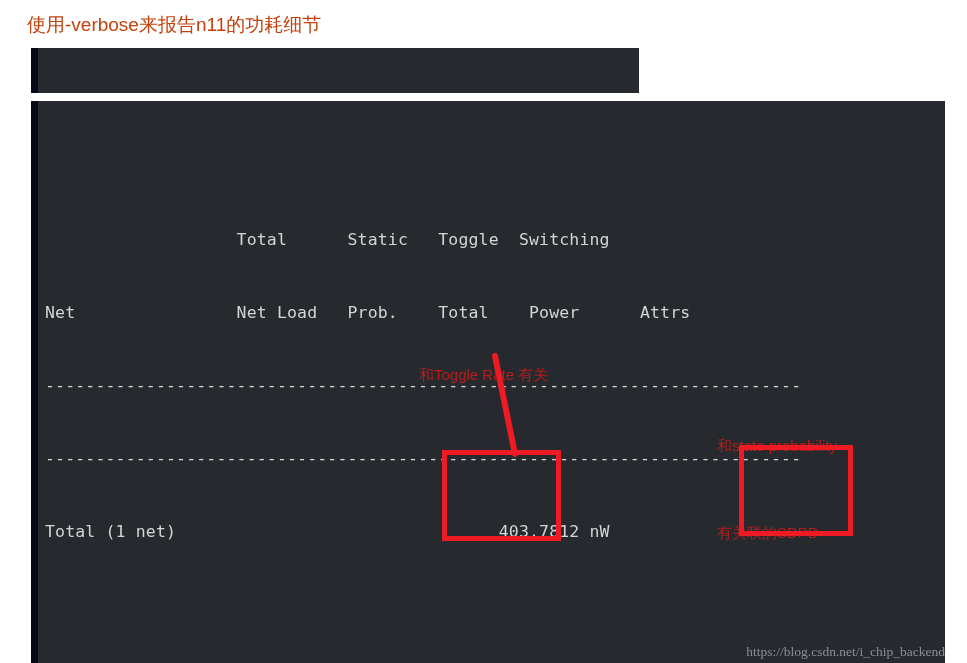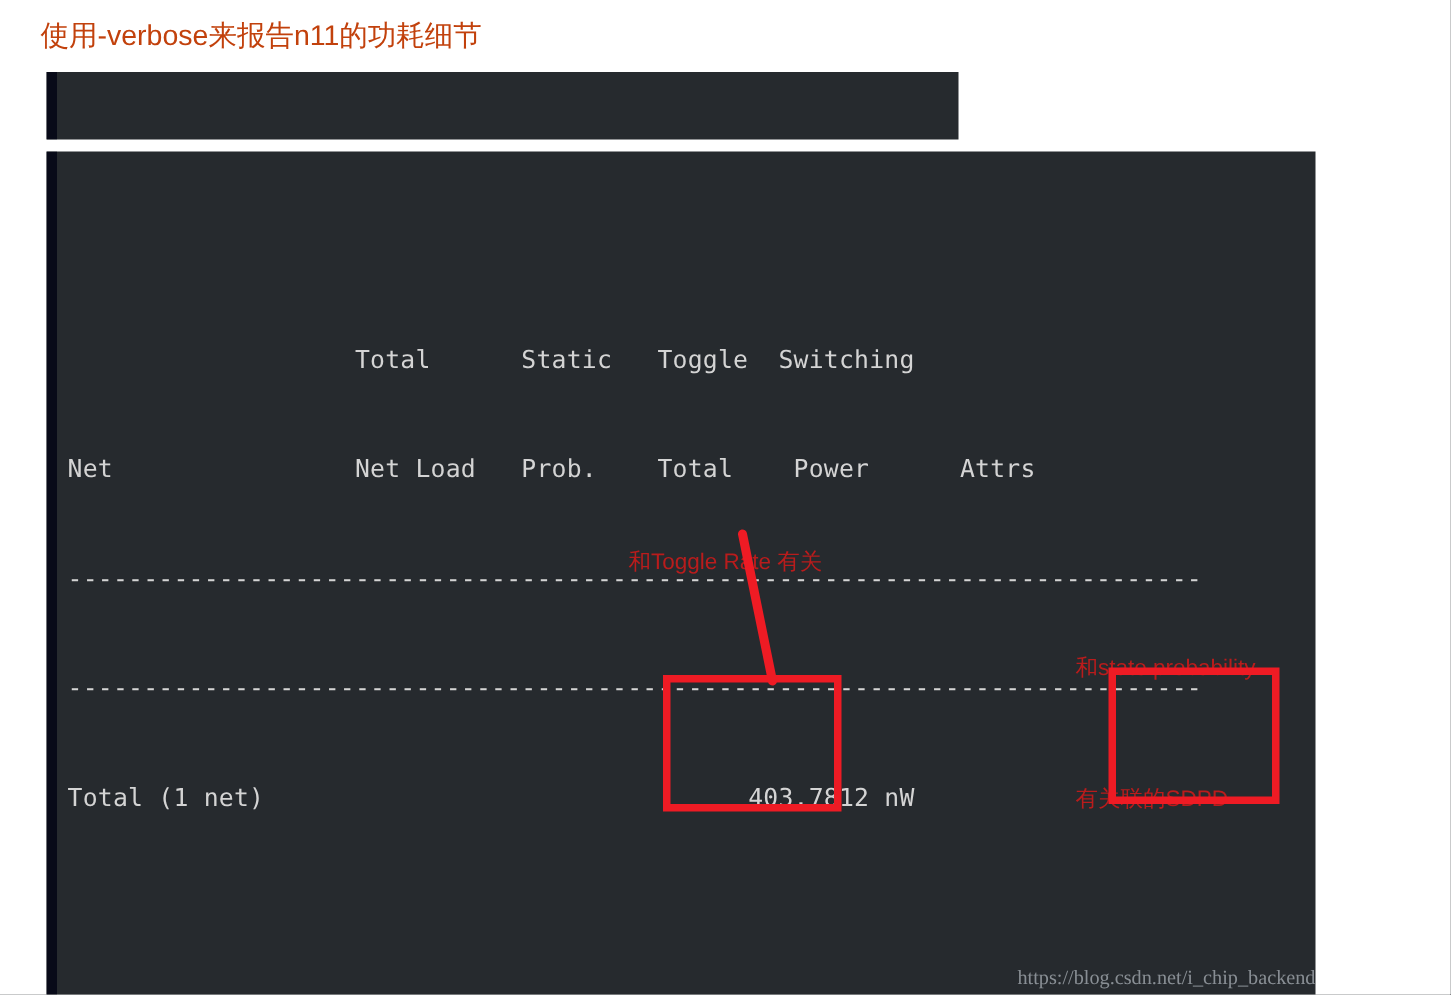--- a/index.html
+++ b/index.html
@@ -61,21 +61,21 @@
   #term-cmd .body {
     font-size: 16.5px;
     line-height: 24px;
     letter-spacing: 0.2px;
   }
 
   
   #term-report {
     left: 31px;
     top: 101px;
-    width: 846px;
+    width: 914px;
     height: 562px;
   }
   #term-report .body {
     font-size: 16.5px;
     line-height: 24.3px;
     letter-spacing: 0.15px;
     left: 14px;
     top: 6px;
   }
   #term-report .line {

